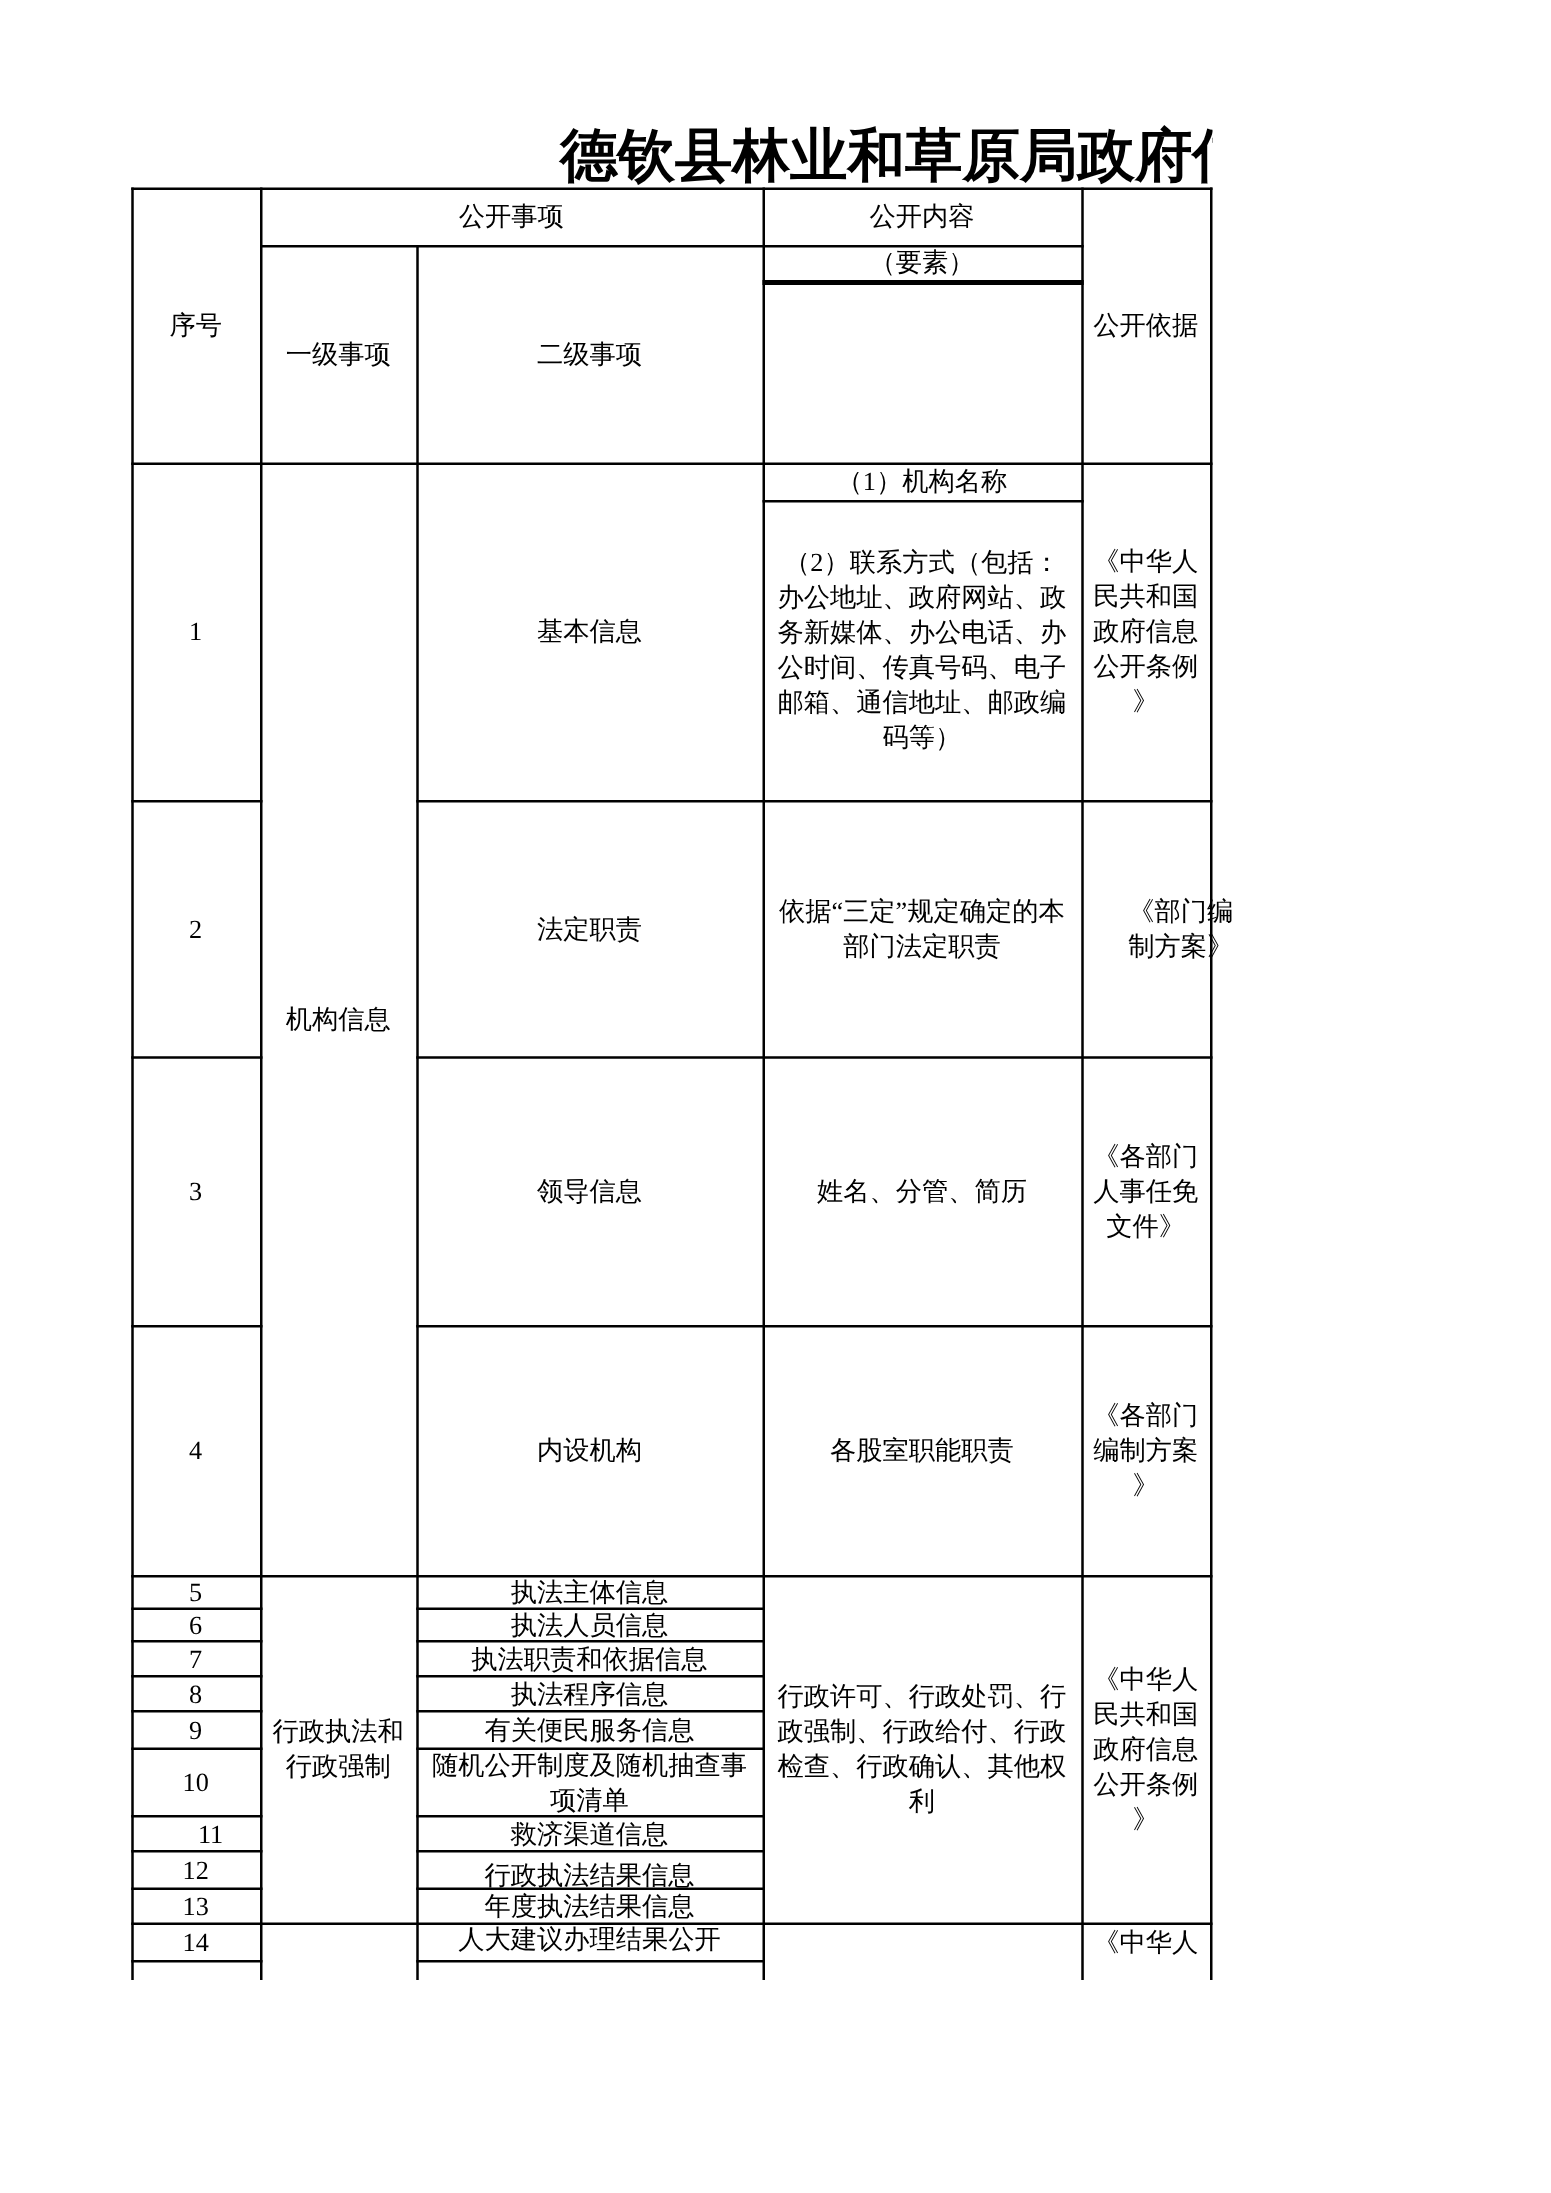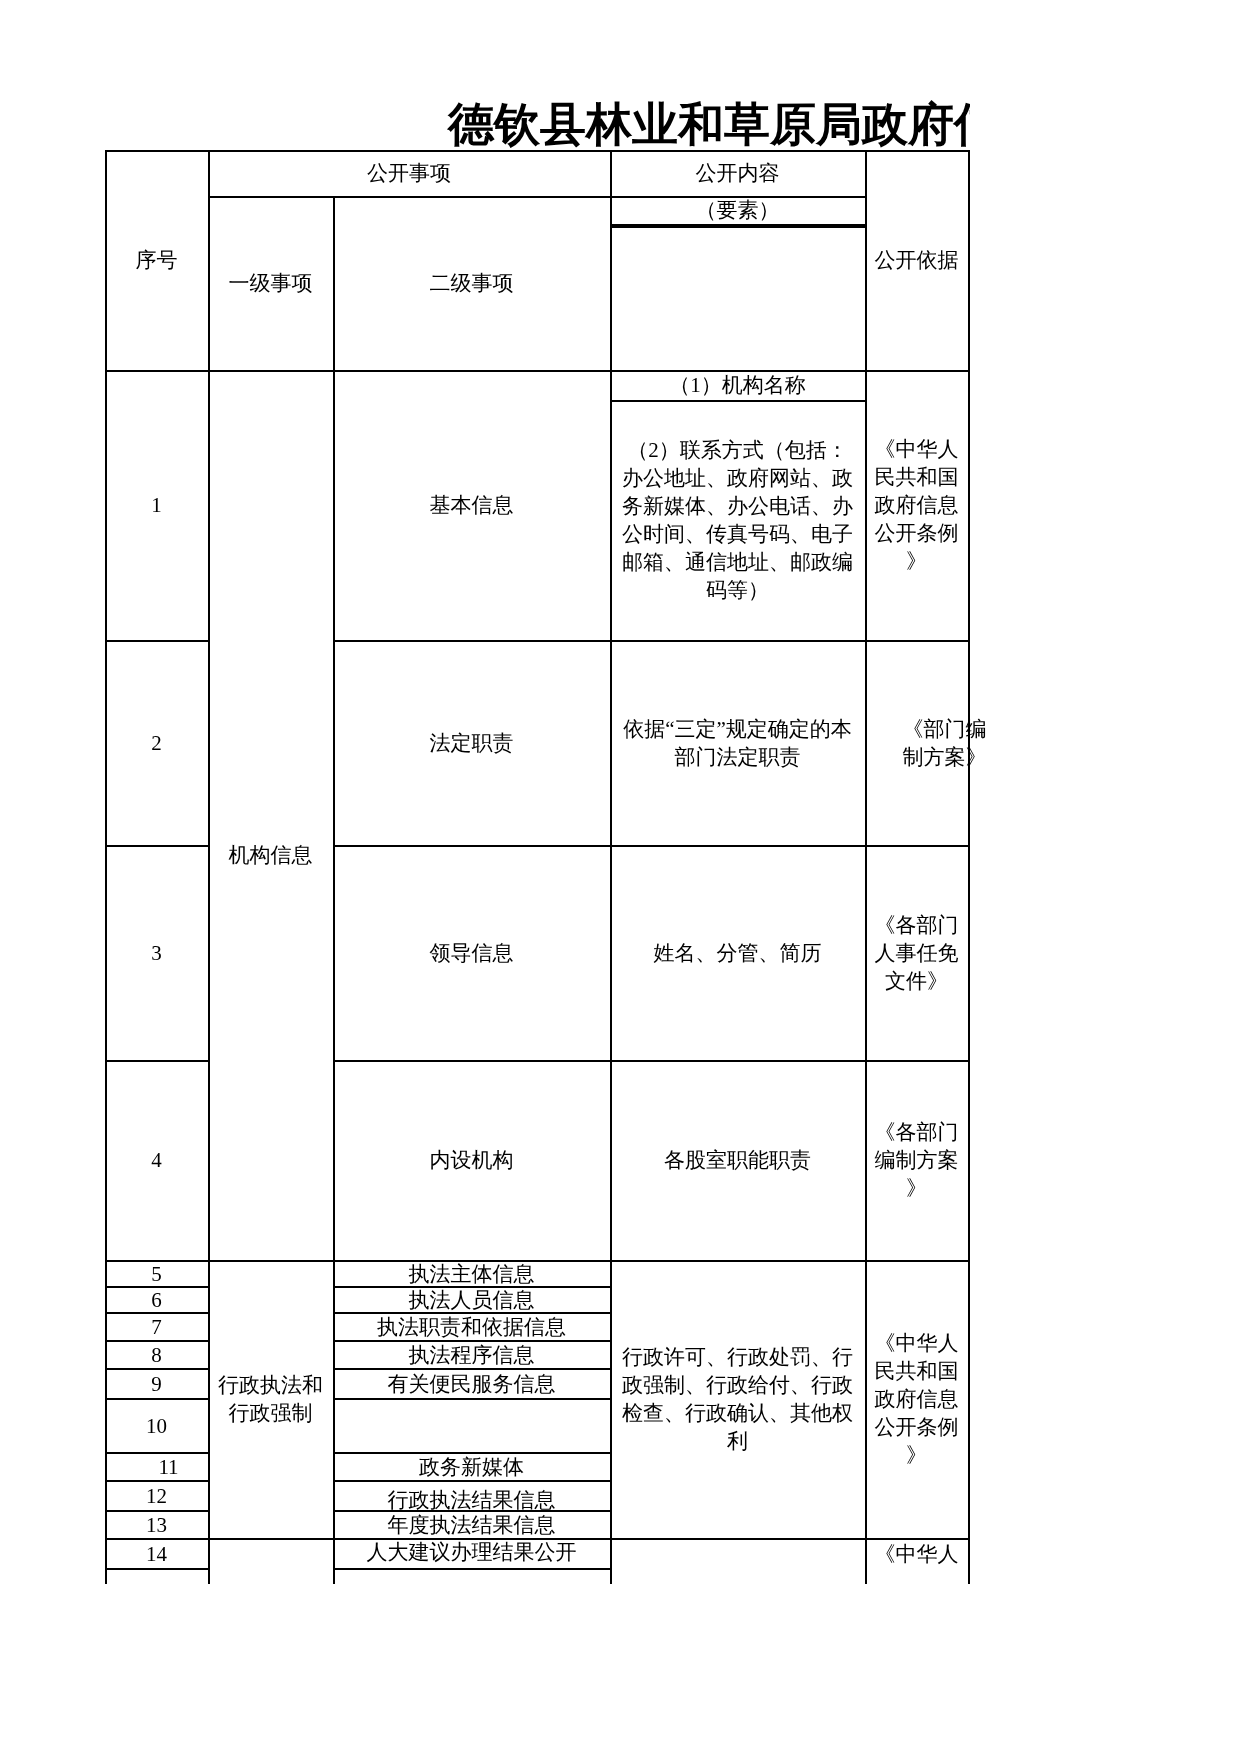--- a/index.html
+++ b/index.html
@@ -83,21 +83,21 @@
   <div class="cell" style="left:210px;top:198px;width:121px;height:170px;">
     <span>一级事项</span>
     </div>
   <div class="cell" style="left:335px;top:198px;width:273px;height:170px;">
     <span>二级事项</span>
     </div>
   <div class="cell" style="left:867px;top:152px;width:99px;height:216px;">
     <span>公开依据</span>
     </div>
 
-  <div class="cell" style="left:210px;top:372px;width:121px;height:886px;margin-top:40px;">
+  <div class="cell" style="left:210px;top:372px;width:121px;height:886px;">
     <span>机构信息</span>
     </div>
   <div class="cell" style="left:210px;top:1262px;width:121px;height:274px;">
     <span class="wrap w110">行政执法和行政强制</span>
     </div>
 
   <div class="cell" style="left:107px;top:372px;width:99px;height:266px;">
     <span>1</span>
     </div>
   <div class="cell" style="left:335px;top:372px;width:273px;height:266px;">
@@ -178,25 +178,28 @@
     </div>
   <div class="cell" style="left:107px;top:1370px;width:99px;height:28px;">
       <span>9</span>
     </div>
   <div class="cell" style="left:335px;top:1370px;width:273px;height:28px;">
       <span>有关便民服务信息</span>
     </div>
   <div class="cell" style="left:107px;top:1400px;width:99px;height:52px;">
       <span>10</span>
     </div>
+  <div class="cell" style="left:335px;top:1400px;width:273px;height:52px;">
+      <span class="wrap w256">随机公开制度及随机抽查事项清单</span>
+    </div>
   <div class="cell" style="left:119px;top:1454px;width:99px;height:26px;">
       <span>11</span>
     </div>
   <div class="cell" style="left:335px;top:1454px;width:273px;height:26px;">
-      <span>政务新媒体</span>
+      <span>救济渠道信息</span>
     </div>
   <div class="cell" style="left:107px;top:1482px;width:99px;height:28px;">
       <span>12</span>
     </div>
   <div class="cell" style="left:335px;top:1482px;width:273px;height:36px;">
       <span>行政执法结果信息</span>
     </div>
   <div class="cell" style="left:107px;top:1512px;width:99px;height:26px;">
       <span>13</span>
     </div>

